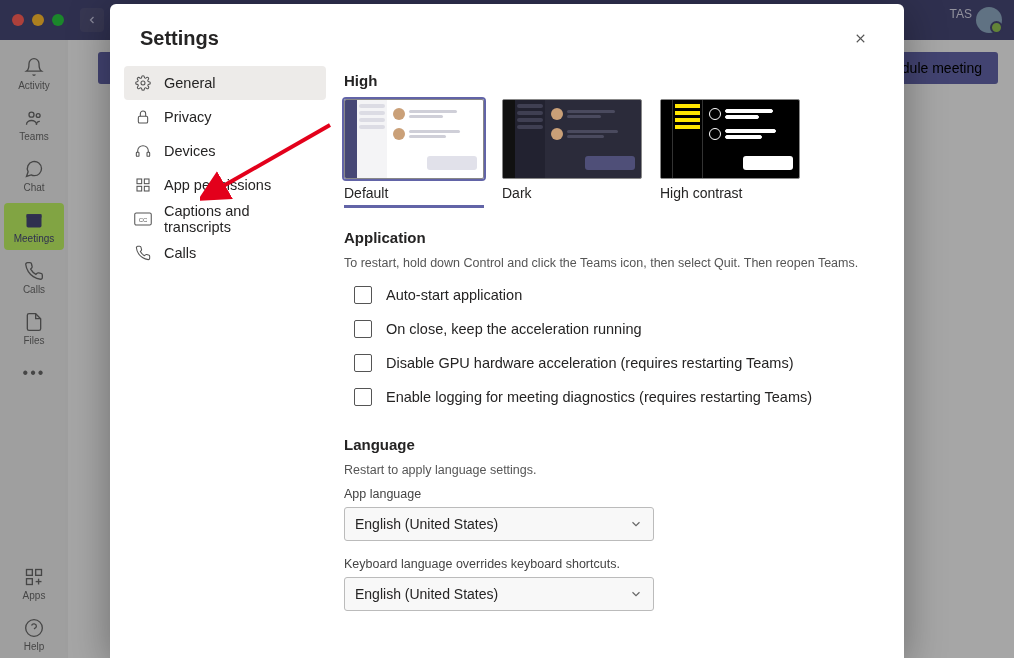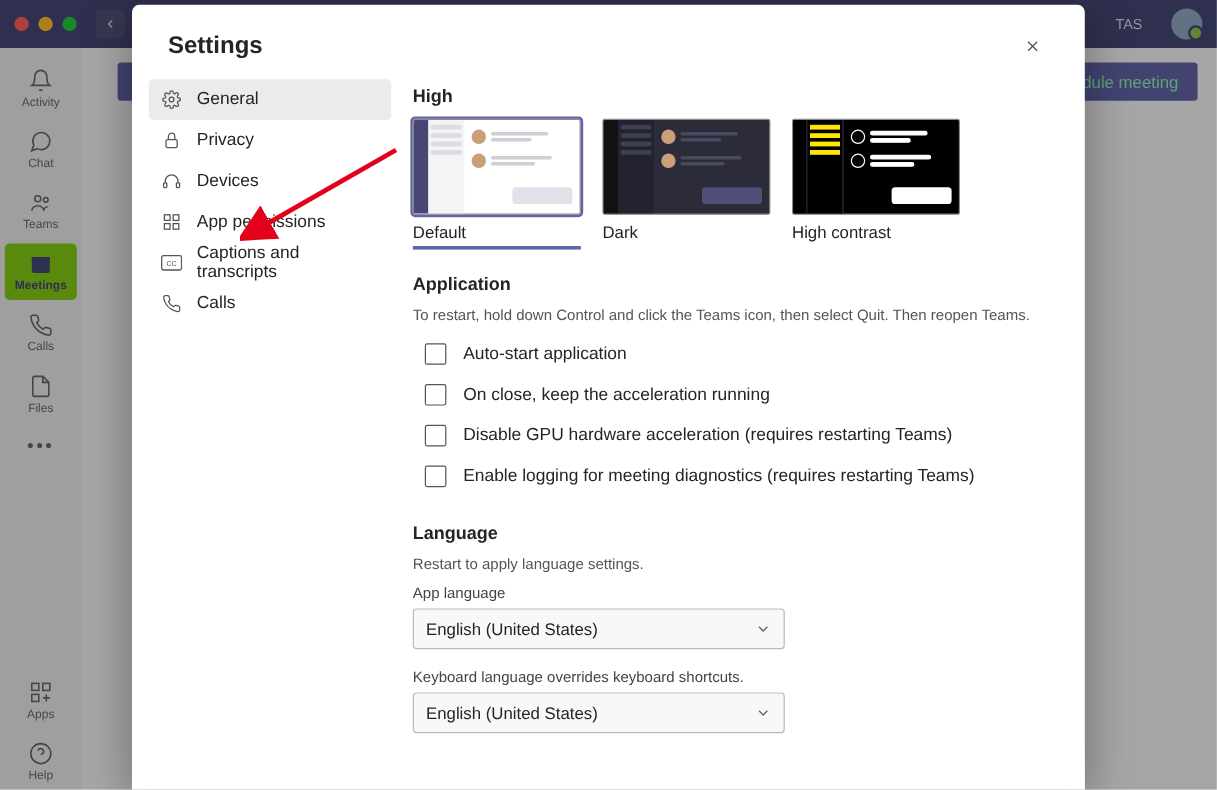--- a/index.html
+++ b/index.html
@@ -5,32 +5,32 @@
   * { box-sizing: border-box; margin: 0; padding: 0; font-family: -apple-system, "Segoe UI", Helvetica, Arial, sans-serif; }
   html, body { width: 1014px; height: 658px; overflow: hidden; background: #fff; }
 
   
   .app-shell { position: absolute; inset: 0; background: #f5f5f5; }
   .titlebar { height: 40px; background: #464775; display: flex; align-items: center; padding: 0 12px; }
   .traffic { display: flex; gap: 8px; }
   .dot { width: 12px; height: 12px; border-radius: 50%; }
   .dot.red { background:#ff5f57; } .dot.yellow{background:#febc2e;} .dot.green{background:#28c840;}
   .titlebar-back { margin-left: 16px; width:24px;height:24px;border-radius:4px;background:#52527a;display:flex;align-items:center;justify-content:center;color:#c7c7e0;}
-  .titlebar-right { margin-left:auto; display:flex; align-items:center; gap:24px; color:#d7d7e8; font-size:12px;}
+  .titlebar-right { margin-left:auto; display:flex; gap:4px; color:#d7d7e8; font-size:12px;}
   .avatar-badge { width:26px;height:26px;border-radius:50%;background:#8ea9c1;position:relative;}
   .avatar-badge::after{content:"";position:absolute;right:-1px;bottom:-1px;width:9px;height:9px;border-radius:50%;background:#92c353;border:2px solid #464775;}
 
   .leftnav { position:absolute; top:40px; left:0; bottom:0; width:68px; background:#ebebeb; display:flex; flex-direction:column; align-items:center; padding-top:10px; gap:4px;}
   .navitem { width:60px; display:flex; flex-direction:column; align-items:center; gap:2px; padding:6px 0; font-size:10px; color:#686868; border-radius:4px;}
-  .navitem.active { background:#84cc16; color:#464775;font-weight:bold; }
+  .navitem.active { background:#bef264; color:#464775; }
   .navitem .ico { width:22px;height:22px; display:flex;align-items:center;justify-content:center;}
   .nav-spacer { flex:1; }
 
   .content-behind { position:absolute; left:68px; right:0; top:40px; bottom:0; background:#f5f5f5;}
-  .sched-btn { position:absolute; top:12px; right:16px; background:#6264a7; color:#86efac; padding:8px 16px; border-radius:3px; font-size:14px;}
+  .sched-btn { position:absolute; top:12px; right:16px; background:#6264a7; color:#000000; padding:8px 16px; border-radius:3px; font-size:14px;}
   .ghost-btn { position:absolute; top:12px; left:30px; width:20px; height:32px; background:#6264a7; border-radius:3px;}
 
   
   .scrim { position:absolute; inset:0; background:rgba(0,0,0,0.32);}
   .modal { position:absolute; top:4px; bottom:0; left:110px; right:110px; background:#fff; border-radius:6px 6px 0 0; box-shadow:0 8px 40px rgba(0,0,0,0.35); display:flex; flex-direction:column; overflow:hidden;}
   .modal-head { display:flex; align-items:center; padding:20px 30px 10px 30px;}
   .modal-title { font-size:20px; font-weight:700; color:#252424;text-align:center;}
   .close-btn { margin-left:auto; width:28px;height:28px; display:flex;align-items:center;justify-content:center; color:#555; cursor:pointer;}
   .modal-body { flex:1; display:flex; overflow:hidden;}
 
@@ -123,35 +123,35 @@
           <svg width="20" height="20" viewBox="0 0 24 24" fill="none" stroke="currentColor" stroke-width="1.6">
             <path d="M18 8a6 6 0 10-12 0c0 7-3 9-3 9h18s-3-2-3-9"></path>
             <path d="M13.7 21a2 2 0 01-3.4 0"></path>
           </svg>
         </div>
       <span>Activity</span>
     </div>
     <div class="navitem">
       <div class="ico">
           <svg width="20" height="20" viewBox="0 0 24 24" fill="none" stroke="currentColor" stroke-width="1.6">
-            <path d="M21 11.5a8.38 8.38 0 01-8.5 8.5 8.5 8.5 0 01-3.9-.95L3 21l1.95-5.6A8.5 8.5 0 1121 11.5z"></path>
-          </svg>
-        </div>
-      <span>Chat</span>
-    </div>
-    <div class="navitem">
-      <div class="ico">
-          <svg width="20" height="20" viewBox="0 0 24 24" fill="none" stroke="currentColor" stroke-width="1.6">
             <circle cx="9" cy="8" r="3"></circle>
             <circle cx="17" cy="9" r="2.3"></circle>
             <path d="M3 20c0-3 3-5 6-5s6 2 6 5"></path>
             <path d="M15 20c0-2 1.5-4 4-4"></path>
           </svg>
         </div>
       <span>Teams</span>
+    </div>
+    <div class="navitem">
+      <div class="ico">
+          <svg width="20" height="20" viewBox="0 0 24 24" fill="none" stroke="currentColor" stroke-width="1.6">
+            <path d="M21 11.5a8.38 8.38 0 01-8.5 8.5 8.5 8.5 0 01-3.9-.95L3 21l1.95-5.6A8.5 8.5 0 1121 11.5z"></path>
+          </svg>
+        </div>
+      <span>Chat</span>
     </div>
     <div class="navitem active">
       <div class="ico">
           <svg width="20" height="20" viewBox="0 0 24 24" fill="currentColor">
             <rect x="3" y="5" width="18" height="16" rx="2"></rect>
             <rect x="3" y="5" width="18" height="4" fill="#464775"></rect>
           </svg>
         </div>
       <span>Meetings</span>
     </div>

